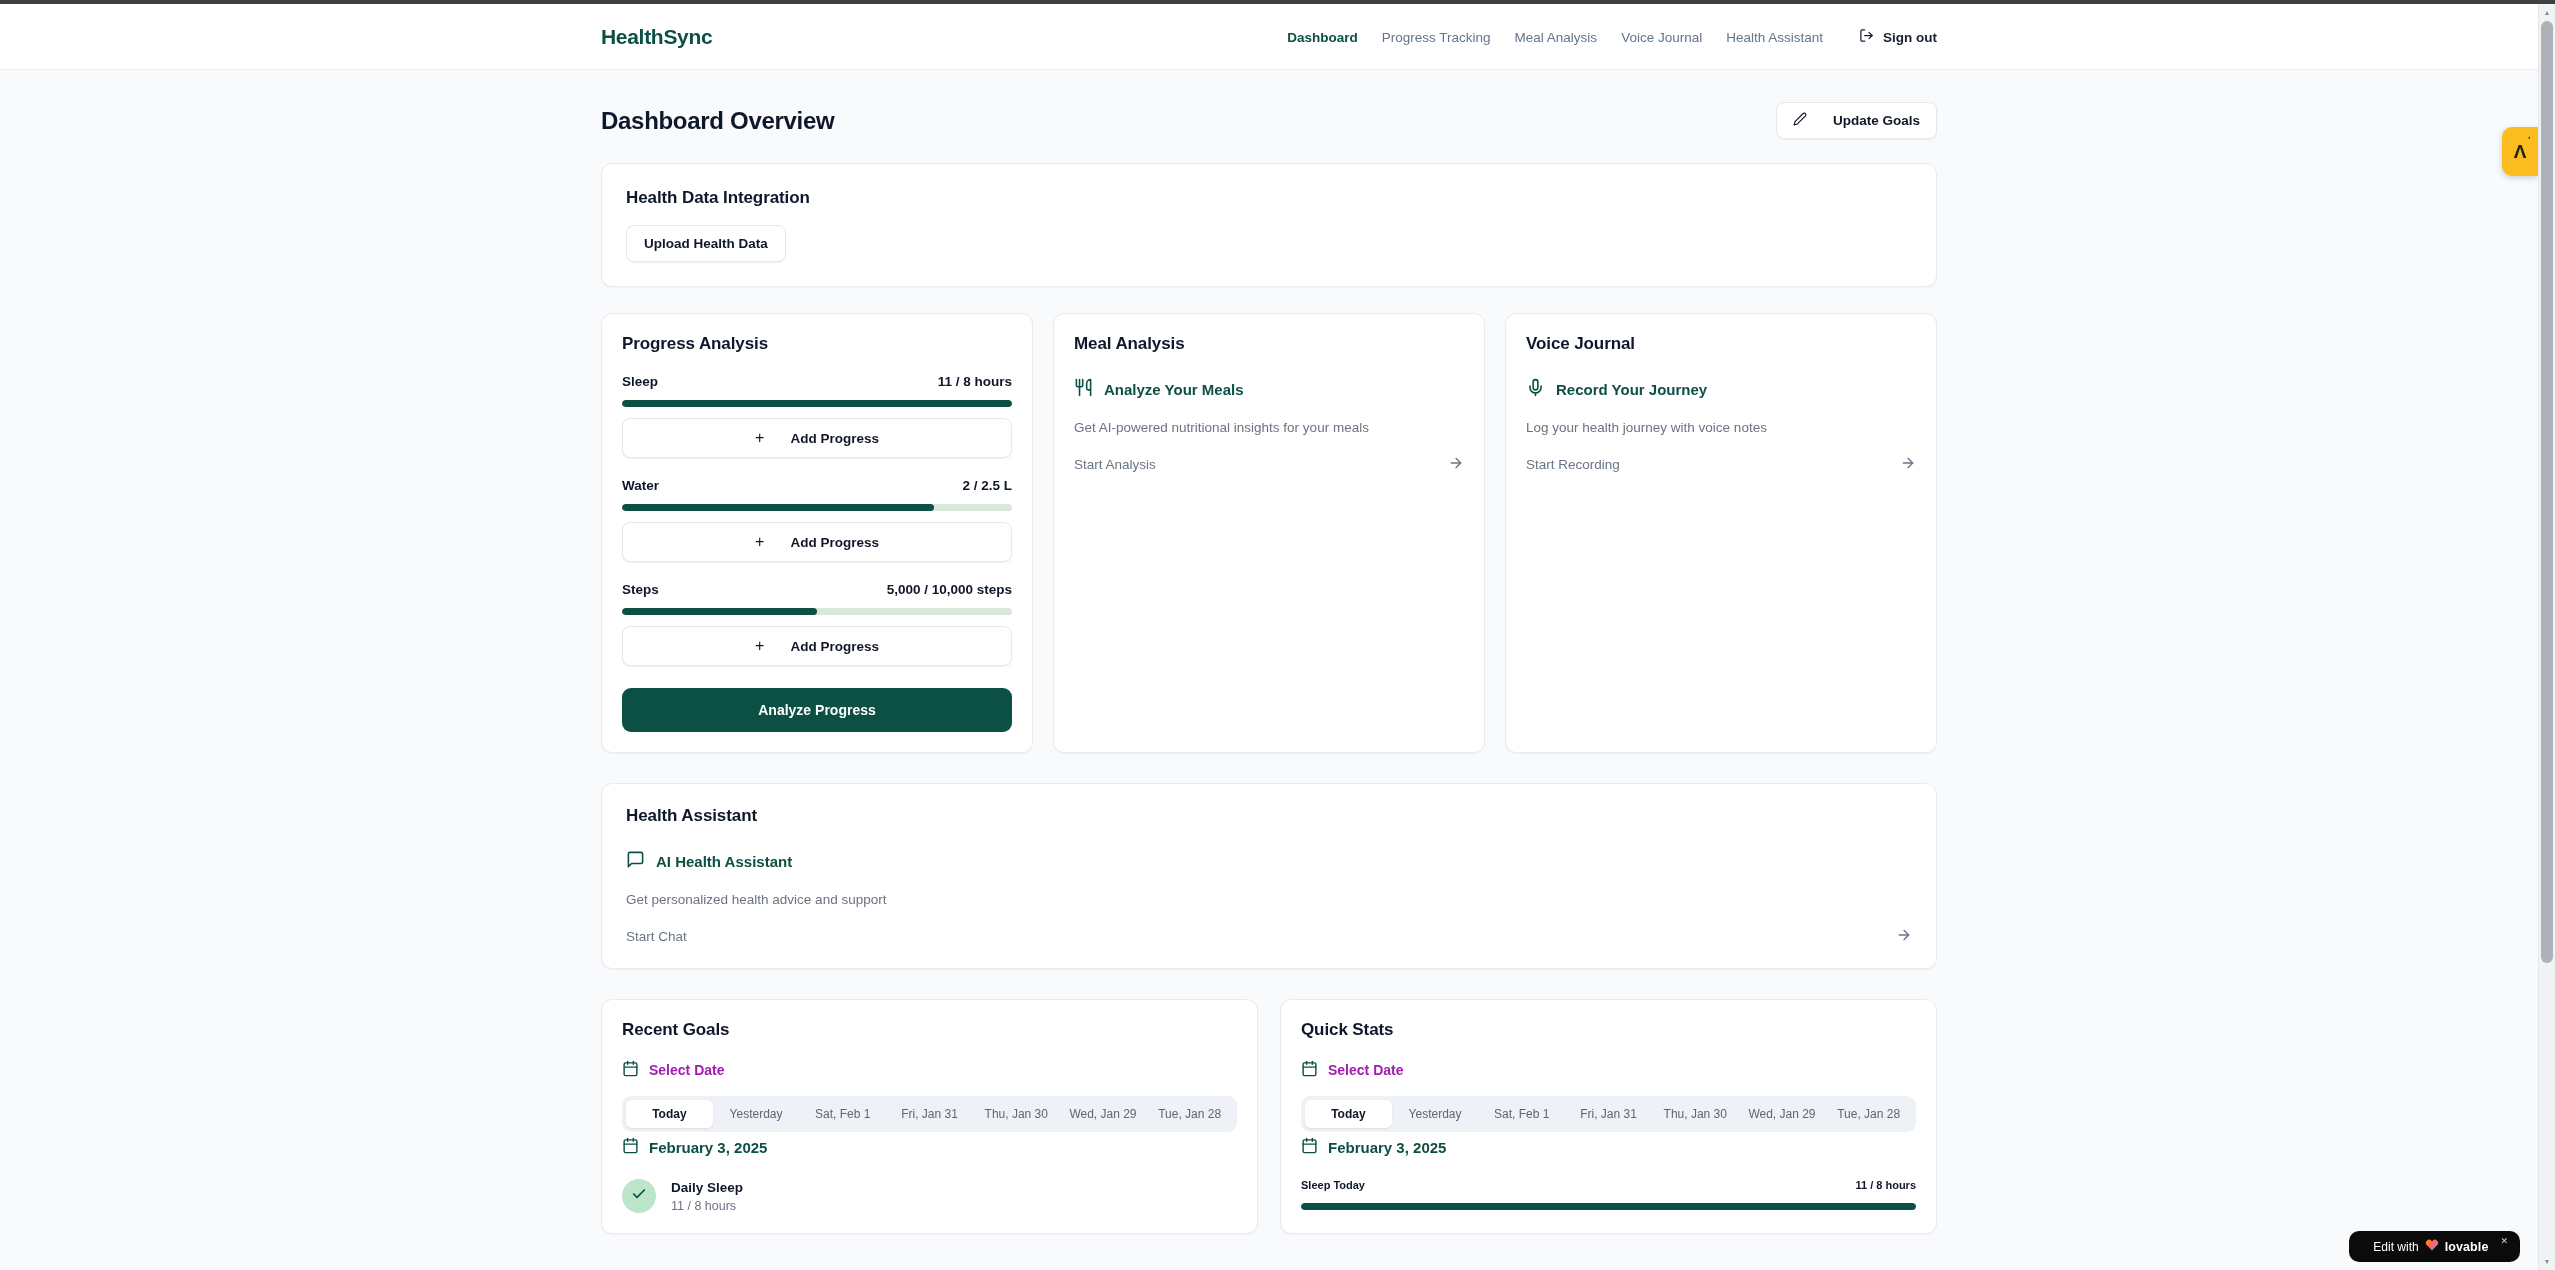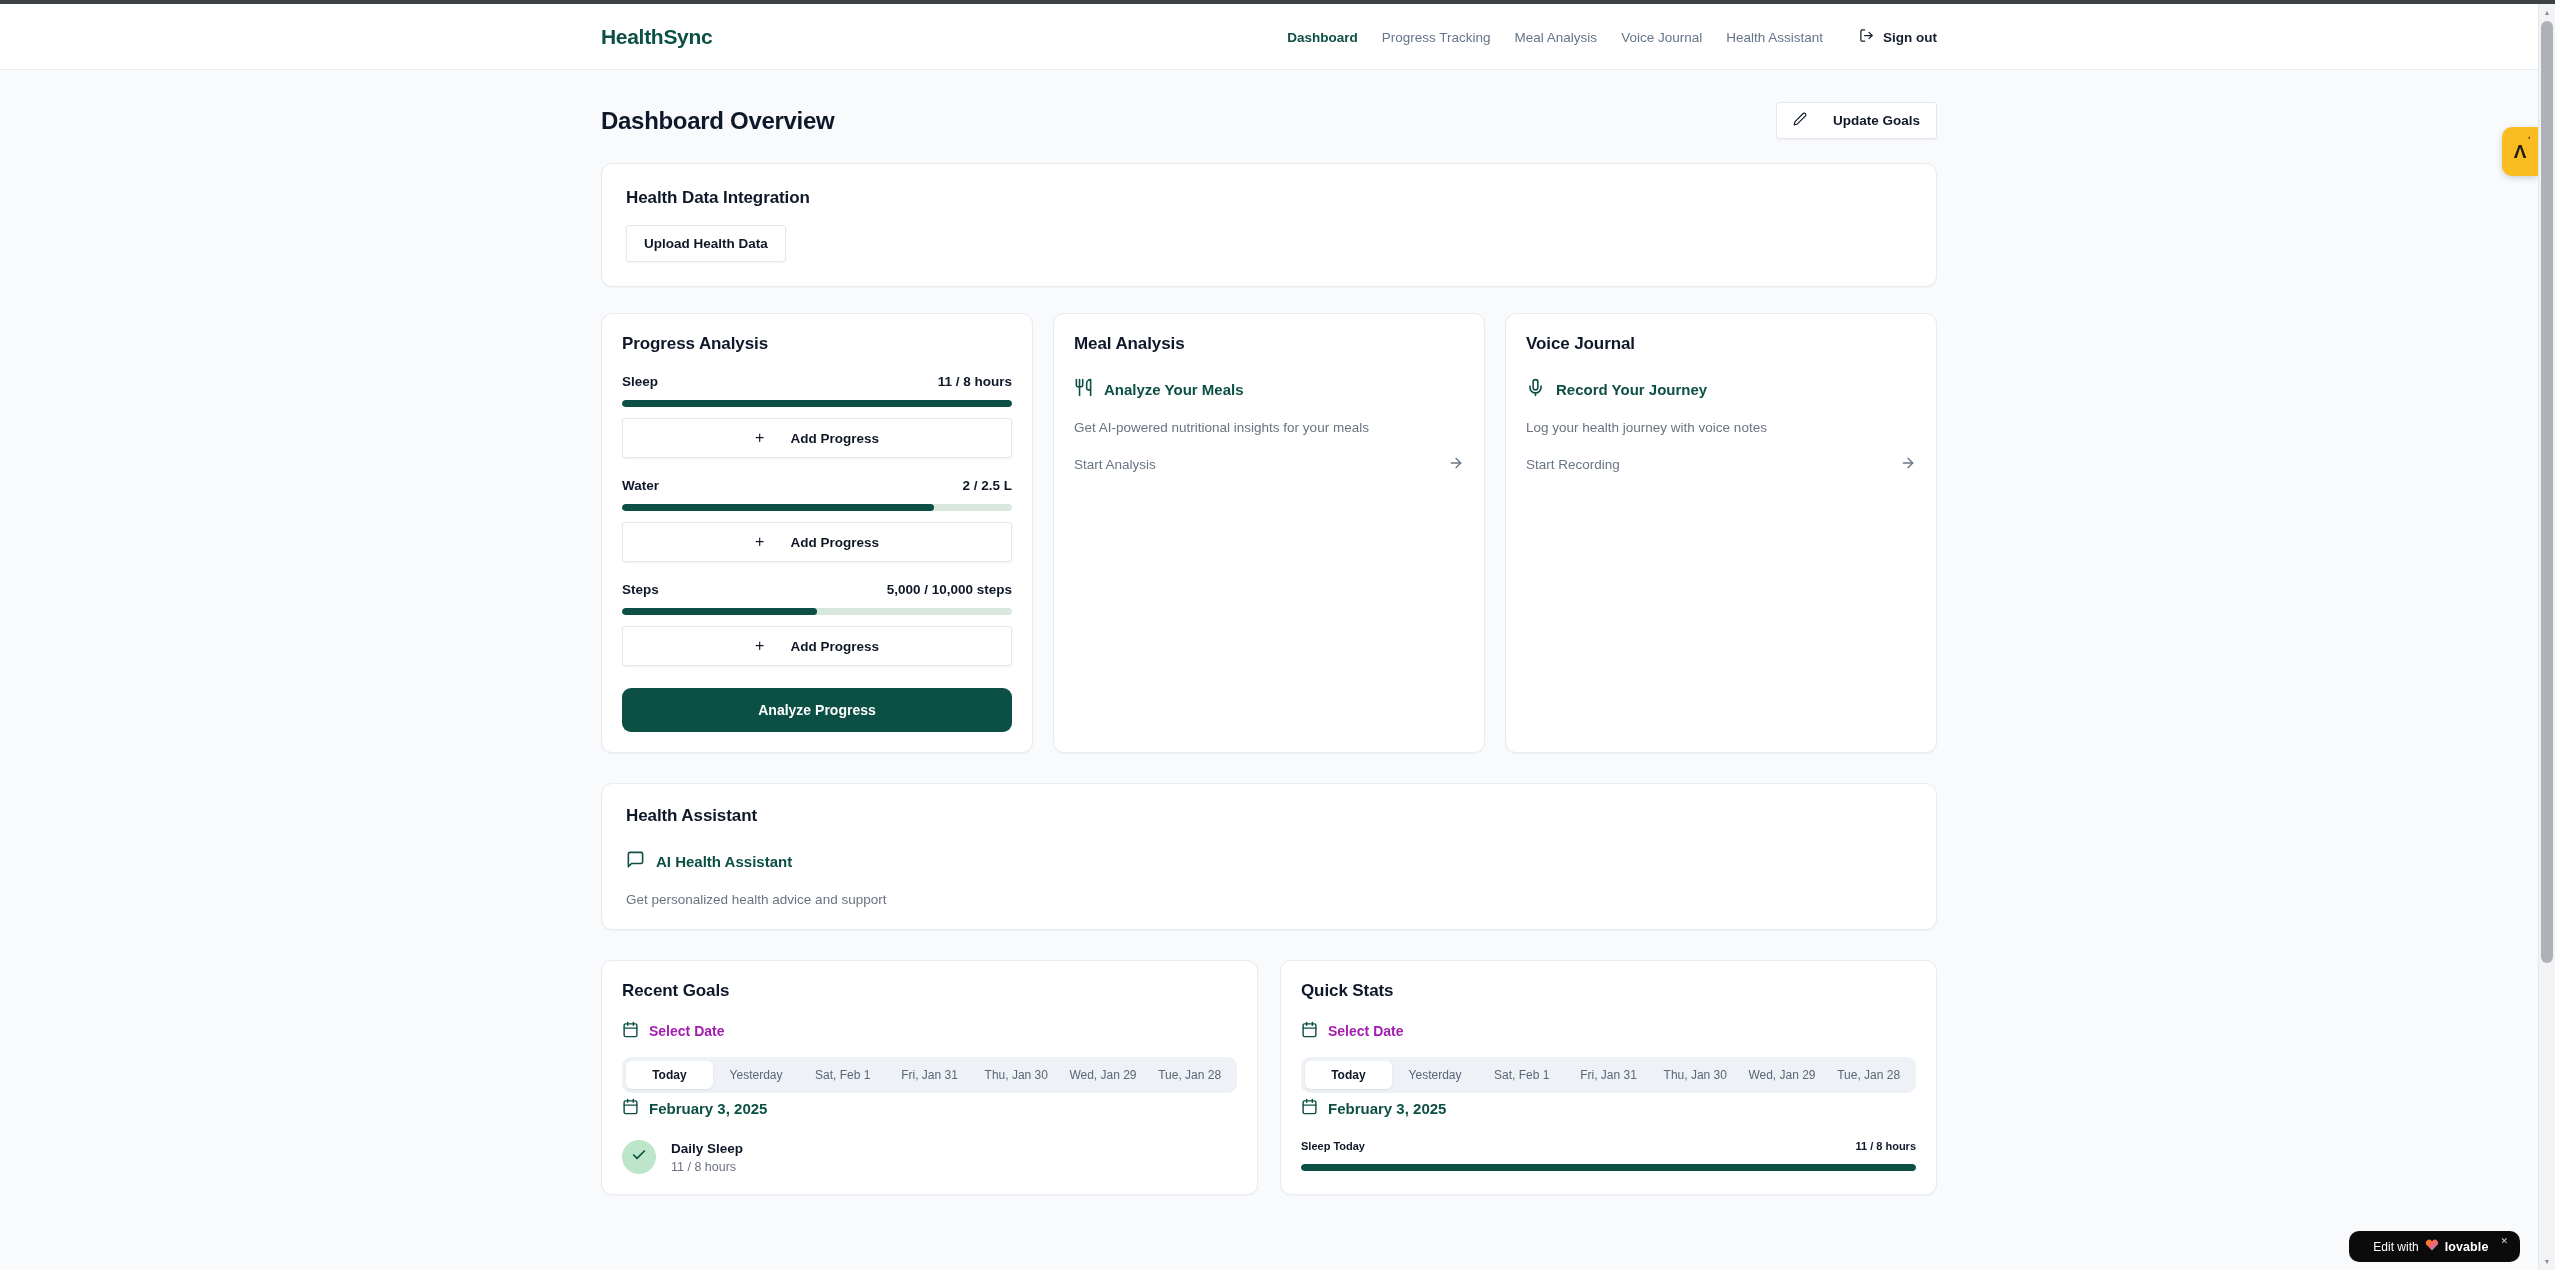--- a/index.html
+++ b/index.html
@@ -23,21 +23,21 @@
   .nav a.active { color:#0c4f44; font-weight:600; }
   .signout { display:flex; align-items:center; gap:9px; margin-left:12px; background:none; border:none;
              font-family:inherit; font-size:13.5px; font-weight:600; color:#16202e; cursor:pointer; }
   .icon { flex:0 0 auto; display:inline-block; }
 
   
   .main { padding-top:32px; }
   .page-head { display:flex; align-items:center; justify-content:space-between; margin-bottom:24px; }
   .page-title { font-size:24px; font-weight:750; color:#0f172a; letter-spacing:-0.3px; }
   .btn { display:inline-flex; align-items:center; justify-content:center; gap:26px; background:#fff;
-         border:1px solid #e4e7ec; border-radius:3px; font-family:inherit; font-size:13.5px; font-weight:600;
+         border:1px solid #e4e7ec; border-radius:8px; font-family:inherit; font-size:13.5px; font-weight:600;
          color:#101828; cursor:pointer; box-shadow:0 1px 2px rgba(16,24,40,.05); }
   .btn-update { padding:9px 16px; }
 
   .card { background:#fff; border:1px solid #e8ebf0; border-radius:11px; box-shadow:0 1px 2px rgba(16,24,40,.04); }
   .card-title { font-size:17px; font-weight:700; color:#0f172a; letter-spacing:-0.1px; }
 
   
   .card-integration { padding:24px; margin-bottom:26px; }
   .card-integration p { margin-top:14px; font-size:13.5px; color:#6b7280; }
   .btn-upload { margin-top:17px; padding:10px 17px; }
@@ -259,20 +259,29 @@
       <h2 class="card-title">Health Assistant</h2>
       <div class="feature-link">
         <span class="icon">
           <svg width="19" height="19" viewBox="0 0 24 24" fill="none" stroke="#0c4f44" stroke-width="2" stroke-linecap="round" stroke-linejoin="round">
               <path d="M21 15a2 2 0 0 1-2 2H7l-4 4V5a2 2 0 0 1 2-2h14a2 2 0 0 1 2 2z"></path>
             </svg>
         </span>
         <span>AI Health Assistant</span>
       </div>
       <p class="feature-desc">Get personalized health advice and support</p>
+      <div class="feature-action">
+        <span>Start Chat</span>
+        <span class="icon">
+          <svg width="16" height="16" viewBox="0 0 24 24" fill="none" stroke="#697586" stroke-width="2" stroke-linecap="round" stroke-linejoin="round">
+              <path d="M5 12h14"></path>
+              <path d="m12 5 7 7-7 7"></path>
+            </svg>
+        </span>
+      </div>
     </section>
 
     <div class="grid2">
 
       <section class="card card-pad">
         <h2 class="card-title">Recent Goals</h2>
         <button class="select-date">
           <span class="icon">
             <svg width="17" height="17" viewBox="0 0 24 24" fill="none" stroke="#0c4f44" stroke-width="2" stroke-linecap="round" stroke-linejoin="round">
                 <rect x="3" y="4" width="18" height="18" rx="2"></rect>

